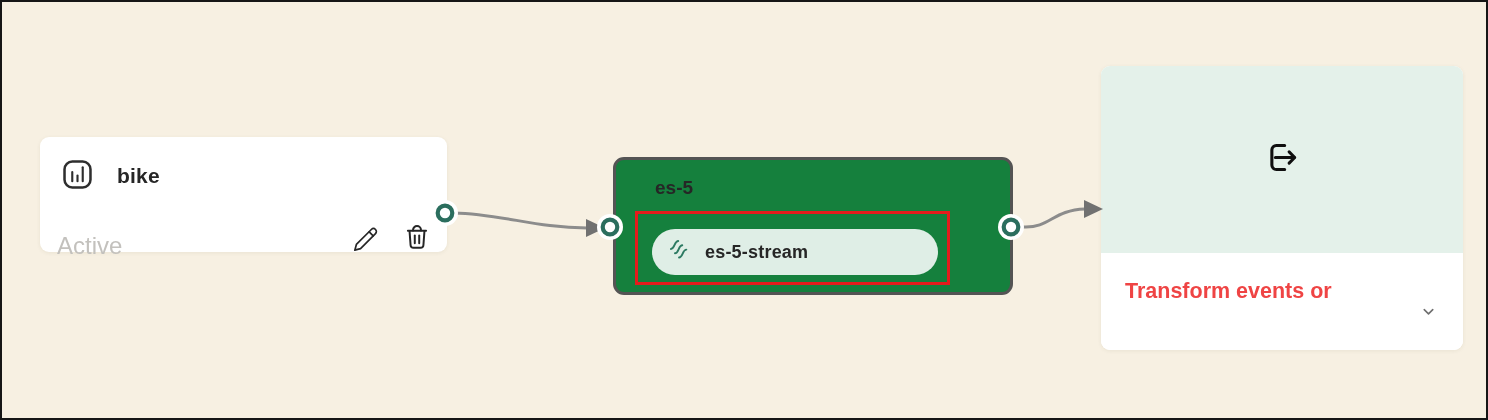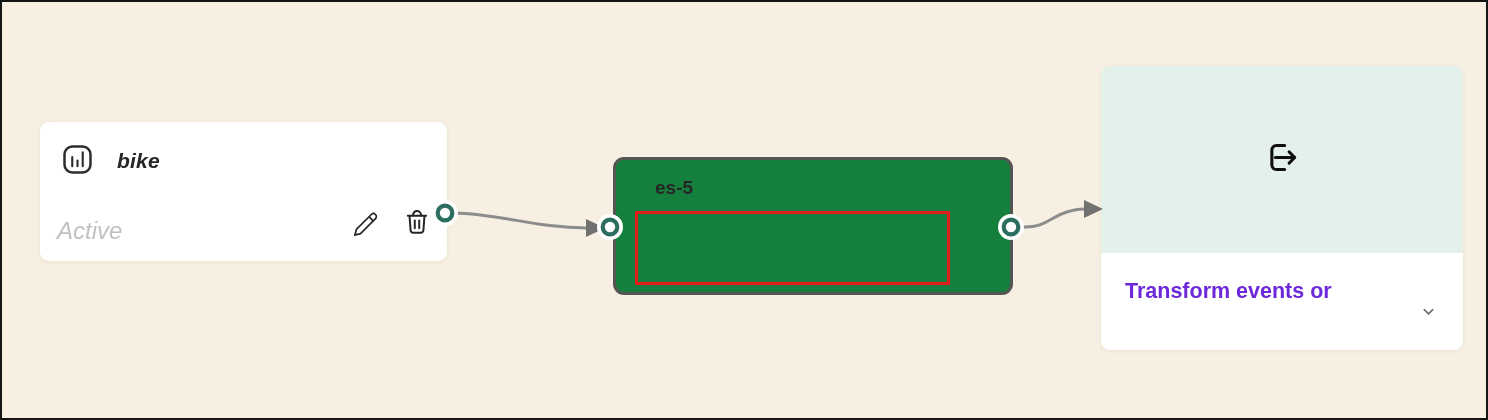--- a/index.html
+++ b/index.html
@@ -9,26 +9,25 @@
   .frame {
     position: relative;
     width: 1488px; height: 420px;
     background: #f7f0e2;
     border: 2px solid #161616;
     overflow: hidden;
   }
 
   
   .source-node {
-    position: absolute; left: 38px; top: 120px;
-    width: 407px; height: 139px;
+    position: absolute; left: 38px; top: 135px;
+    width: 407px; height: 115px;
     background: #ffffff; border-radius: 9px;
     box-shadow: 0 1px 4px rgba(60,50,20,0.07);
     z-index: 1;
-    font-style: italic;
   }
   .source-type-icon { position: absolute; left: 22px; top: 22px; }
   .source-title {
     position: absolute; left: 77px; top: 27px;
     font-size: 21px; font-weight: 700; color: #262626; letter-spacing: .2px;
   }
   .source-status {
     position: absolute; left: 17px; top: 95px;
     font-size: 24px; color: #c3c1bd;
   }
@@ -76,21 +75,21 @@
   .dest-header {
     width: 100%; height: 187px; background: #e4f1ea;
     display: flex; align-items: center; justify-content: center;
     cursor: pointer;
   }
   .dest-body {
     position: relative; width: 100%; height: 97px; background: #ffffff;
     padding: 23px 48px 0 24px; cursor: pointer;
   }
   .dest-line {
-    font-size: 21.5px; font-weight: 700; color: #6d28d9; line-height: 31px;
+    font-size: 21.5px; font-weight: 700; color: #ef4444; line-height: 31px;
     white-space: nowrap;
   }
   .dest-chevron { position: absolute; right: 26px; top: 237px; line-height: 0; }
 
   
   .edges-overlay {
     position: absolute; left: 0; top: 0; width: 1488px; height: 420px;
     z-index: 5; pointer-events: none;
   }
   .edges-overlay .port { pointer-events: auto; cursor: crosshair; }
@@ -128,20 +127,30 @@
           <path d="M18.4 6.8l-.9 12.3a2.4 2.4 0 0 1-2.4 2.2H8.9a2.4 2.4 0 0 1-2.4-2.2L5.6 6.8"></path>
           <path d="M10.1 10.8v6.6"></path>
           <path d="M13.9 10.8v6.6"></path>
         </svg>
       </span>
     </button>
   </div>
 
   <div class="stream-node">
     <div class="stream-title">es-5</div>
+    <div class="stream-pill">
+      <span>
+        <svg width="27" height="27" viewBox="0 0 24 24" fill="none" stroke="#2c7a62" stroke-width="1.7" stroke-linecap="round">
+          <path d="M2.6 10.6 C6.1 10.6 5.6 3.6 9.1 3.6"></path>
+          <path d="M6.2 14.4 C9.7 14.4 9.2 7.4 12.7 7.4"></path>
+          <path d="M9.8 18.2 C13.3 18.2 12.8 11.2 16.3 11.2"></path>
+        </svg>
+      </span>
+      <span class="stream-pill-label">es-5-stream</span>
+    </div>
     <div class="highlight-box"></div>
   </div>
 
   <div class="dest-node">
     <div class="dest-header">
       <span>
         <svg width="37" height="37" viewBox="0 0 24 24" fill="none" stroke="#0f0f0f" stroke-width="2" stroke-linecap="round" stroke-linejoin="round">
           <path d="M13.4 4.2H8a2.9 2.9 0 0 0-2.9 2.9v9.8A2.9 2.9 0 0 0 8 19.8h5.4"></path>
           <path d="M7.4 12h12.2"></path>
           <path d="m16.3 8.4 3.6 3.6-3.6 3.6"></path>

